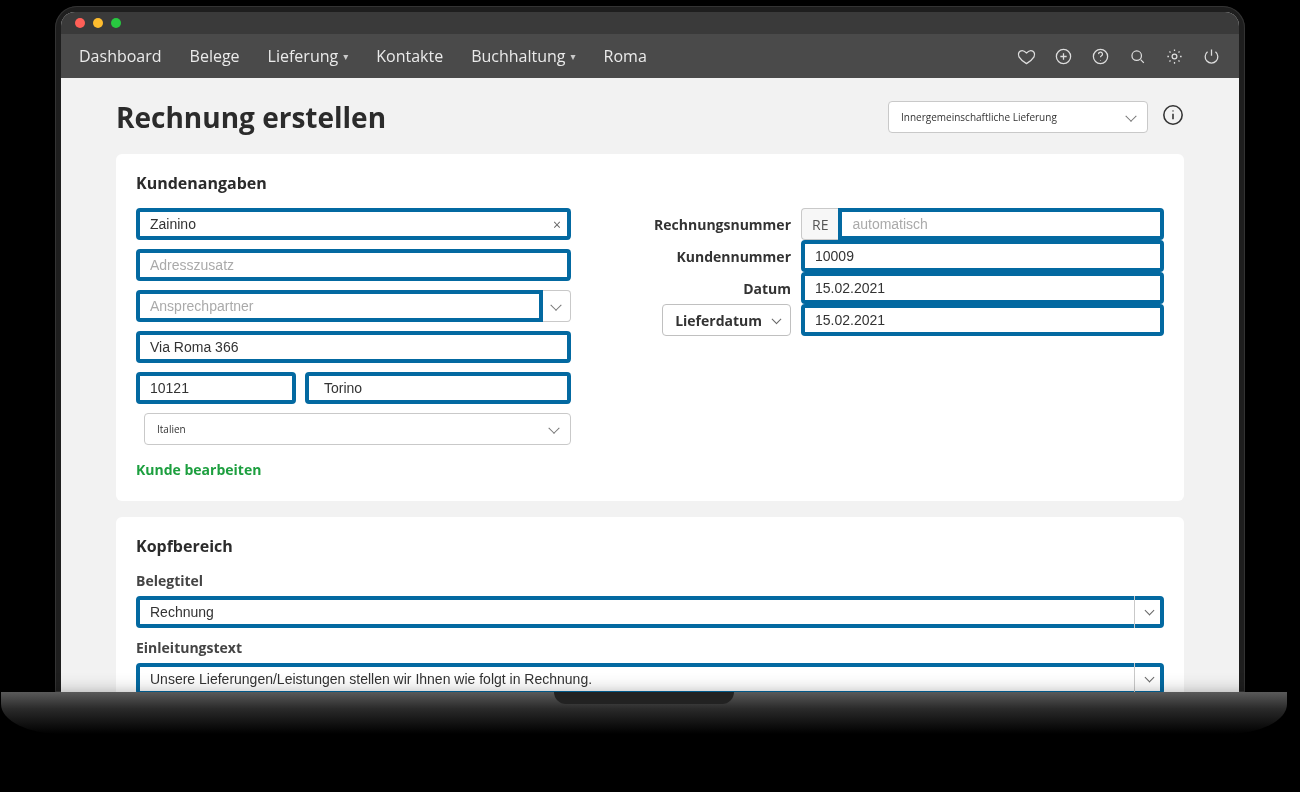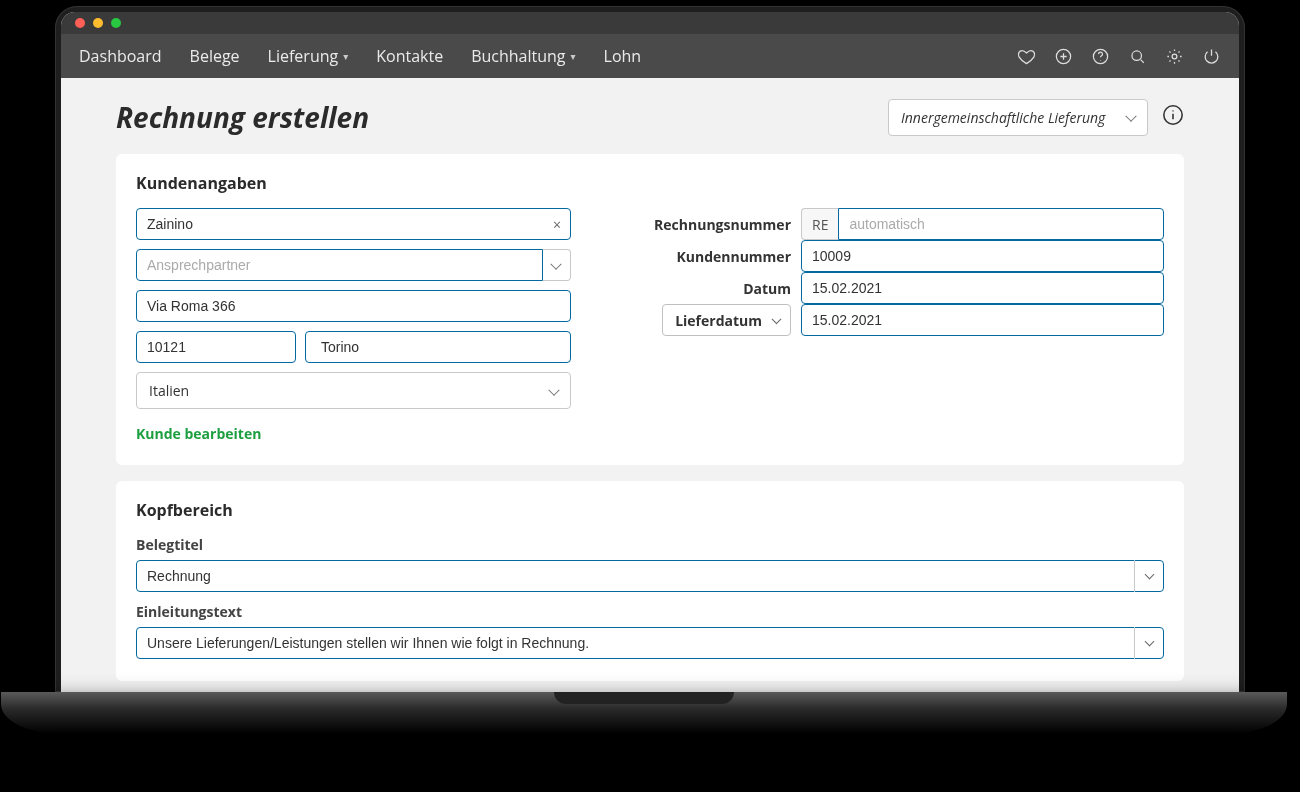--- a/index.html
+++ b/index.html
@@ -83,34 +83,34 @@
     flex:1;
     overflow:auto;
     padding: 20px 55px 0 55px;
     background:#f2f2f2;
   }
   .page-head {
     display:flex;
     align-items:center;
     justify-content:space-between;
     margin-bottom: 18px;
-    font-style: italic;
   }
   .page-title { font-size:28px; font-weight:700; color:#2b2b2b; }
   .head-right { display:flex; align-items:center; gap:14px; }
   .select-like {
     background:#fff;
     border:1px solid #c9c9c9;
     border-radius:4px;
     padding: 8px 36px 8px 12px;
-    font-size:14px;
+    font-size:10px;
     color:#333;
     position:relative;
     cursor:pointer;
     min-width: 260px;
+    margin-left: 8px;
   }
   .select-like::after,
   .combo::after {
     content:"";
     position:absolute;
     right:12px; top:50%;
     width:7px; height:7px;
     border-right:1.5px solid #777;
     border-bottom:1.5px solid #777;
     transform: translateY(-60%) rotate(45deg);
@@ -126,21 +126,21 @@
   }
   .section-title { font-size:16px; font-weight:700; color:#2b2b2b; margin-bottom:14px; }
 
   .two-col { display:flex; gap: 60px; }
   .left-col { flex: 0 0 435px; display:flex; flex-direction:column; gap:9px; }
   .right-col { flex:1; display:flex; flex-direction:column; }
 
   .field {
     width:100%;
     height:32px;
-    border:1px solid #0369a1;
+    border:4px solid #0369a1;
     border-radius:4px;
     padding: 0 10px;
     font-size:14px;
     color:#333;
     background:#fff;
   }
   .field::placeholder { color:#aaa; }
   .field.with-clear { padding-right: 30px; }
   .wrap { position:relative; }
   .clear-x {
@@ -267,21 +267,21 @@
               <span class="chev">▾</span>
             </div>
           <div class="nav-item">
               <span>Kontakte</span>
             </div>
           <div class="nav-item">
               <span>Buchhaltung</span>
               <span class="chev">▾</span>
             </div>
           <div class="nav-item">
-              <span>Lohn</span>
+              <span>Roma</span>
             </div>
         </div>
         <div class="nav-right">
           <svg viewBox="0 0 24 24">
               <path d="M12 21s-7-4.35-9.5-8.5C.5 8 3 4.5 6.5 4.5c2 0 3.5 1 5.5 3 2-2 3.5-3 5.5-3C21 4.5 23.5 8 21.5 12.5 19 16.65 12 21 12 21z"></path>
             </svg>
           <svg viewBox="0 0 24 24">
               <circle cx="12" cy="12" r="9"></circle>
               <path d="M12 8v8M8 12h8"></path>
             </svg>
@@ -323,20 +323,21 @@
         </div>
 
         <div class="card">
           <div class="section-title">Kundenangaben</div>
           <div class="two-col">
             <div class="left-col">
               <div class="wrap">
                 <input class="field with-clear" value="Zainino" style="">
                 <span class="clear-x">×</span>
               </div>
+              <input class="field" placeholder="Adresszusatz" style="">
               <div class="combo">
                 <input class="field" placeholder="Ansprechpartner" style="">
                 <div class="drop-btn"></div>
               </div>
               <input class="field" value="Via Roma 366" style="">
               <div class="row">
                 <input class="field" value="10121" style="">
                 <input class="field" value="Torino" style="">
               </div>
               <div class="select-like" style="min-width:auto;">

